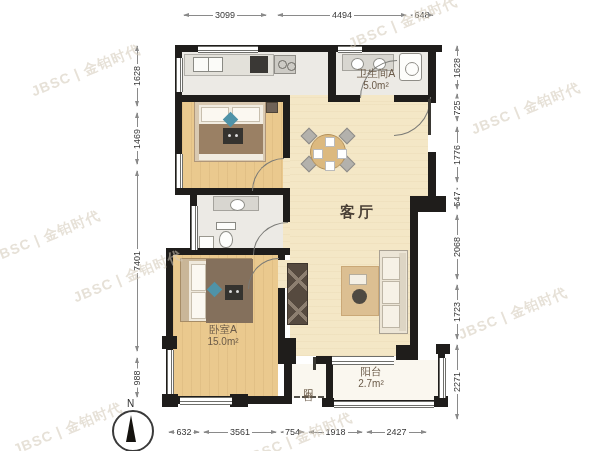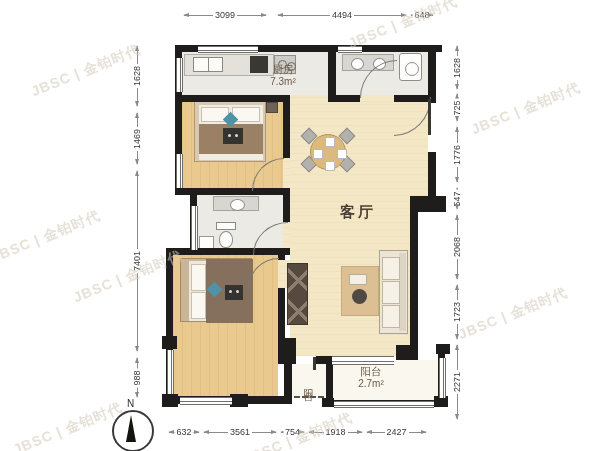--- a/index.html
+++ b/index.html
@@ -197,25 +197,29 @@
   <div class="dash" style="left:294px;top:396px;width:30px;height:0;"></div>
 
   <div class="door br" style="left:394px;top:97px;width:36px;height:38px;"></div>
   <div class="leaf" style="left:428px;top:99px;width:3px;height:36px;"></div>
   <div class="door tl" style="left:360px;top:60px;width:36px;height:37px;"></div>
   <div class="door tl" style="left:252px;top:158px;width:31px;height:32px;"></div>
   <div class="door tl" style="left:253px;top:222px;width:34px;height:32px;"></div>
   <div class="door tl" style="left:248px;top:258px;width:30px;height:30px;"></div>
   <div class="leaf" style="left:313px;top:357px;width:3px;height:13px;"></div>
 
-  <div class="rlabel" style="left:255px;top:63px;width:56px;">
-    <div class="rname">厨房</div>
-    <div class="rarea">7.3m²</div>
+  <div class="rlabel" style="left:344px;top:67px;width:64px;">
+    <div class="rname">卫生间A</div>
+    <div class="rarea">5.0m²</div>
   </div>
   <div class="living-lbl" style="left:340px;top:203px;">客厅</div>
+  <div class="rlabel" style="left:194px;top:323px;width:58px;">
+    <div class="rname">卧室A</div>
+    <div class="rarea">15.0m²</div>
+  </div>
   <div class="rlabel" style="left:340px;top:365px;width:62px;">
     <div class="rname">阳台</div>
     <div class="rarea">2.7m²</div>
   </div>
   <div class="rlabel vert" style="left:302px;top:368px;height:30px;">阳台</div>
 
   <div class="dim-h" style="left:183px;top:9px;width:84px;">
     <div class="line"></div>
       <span class="dlbl">3099</span>
   </div>

